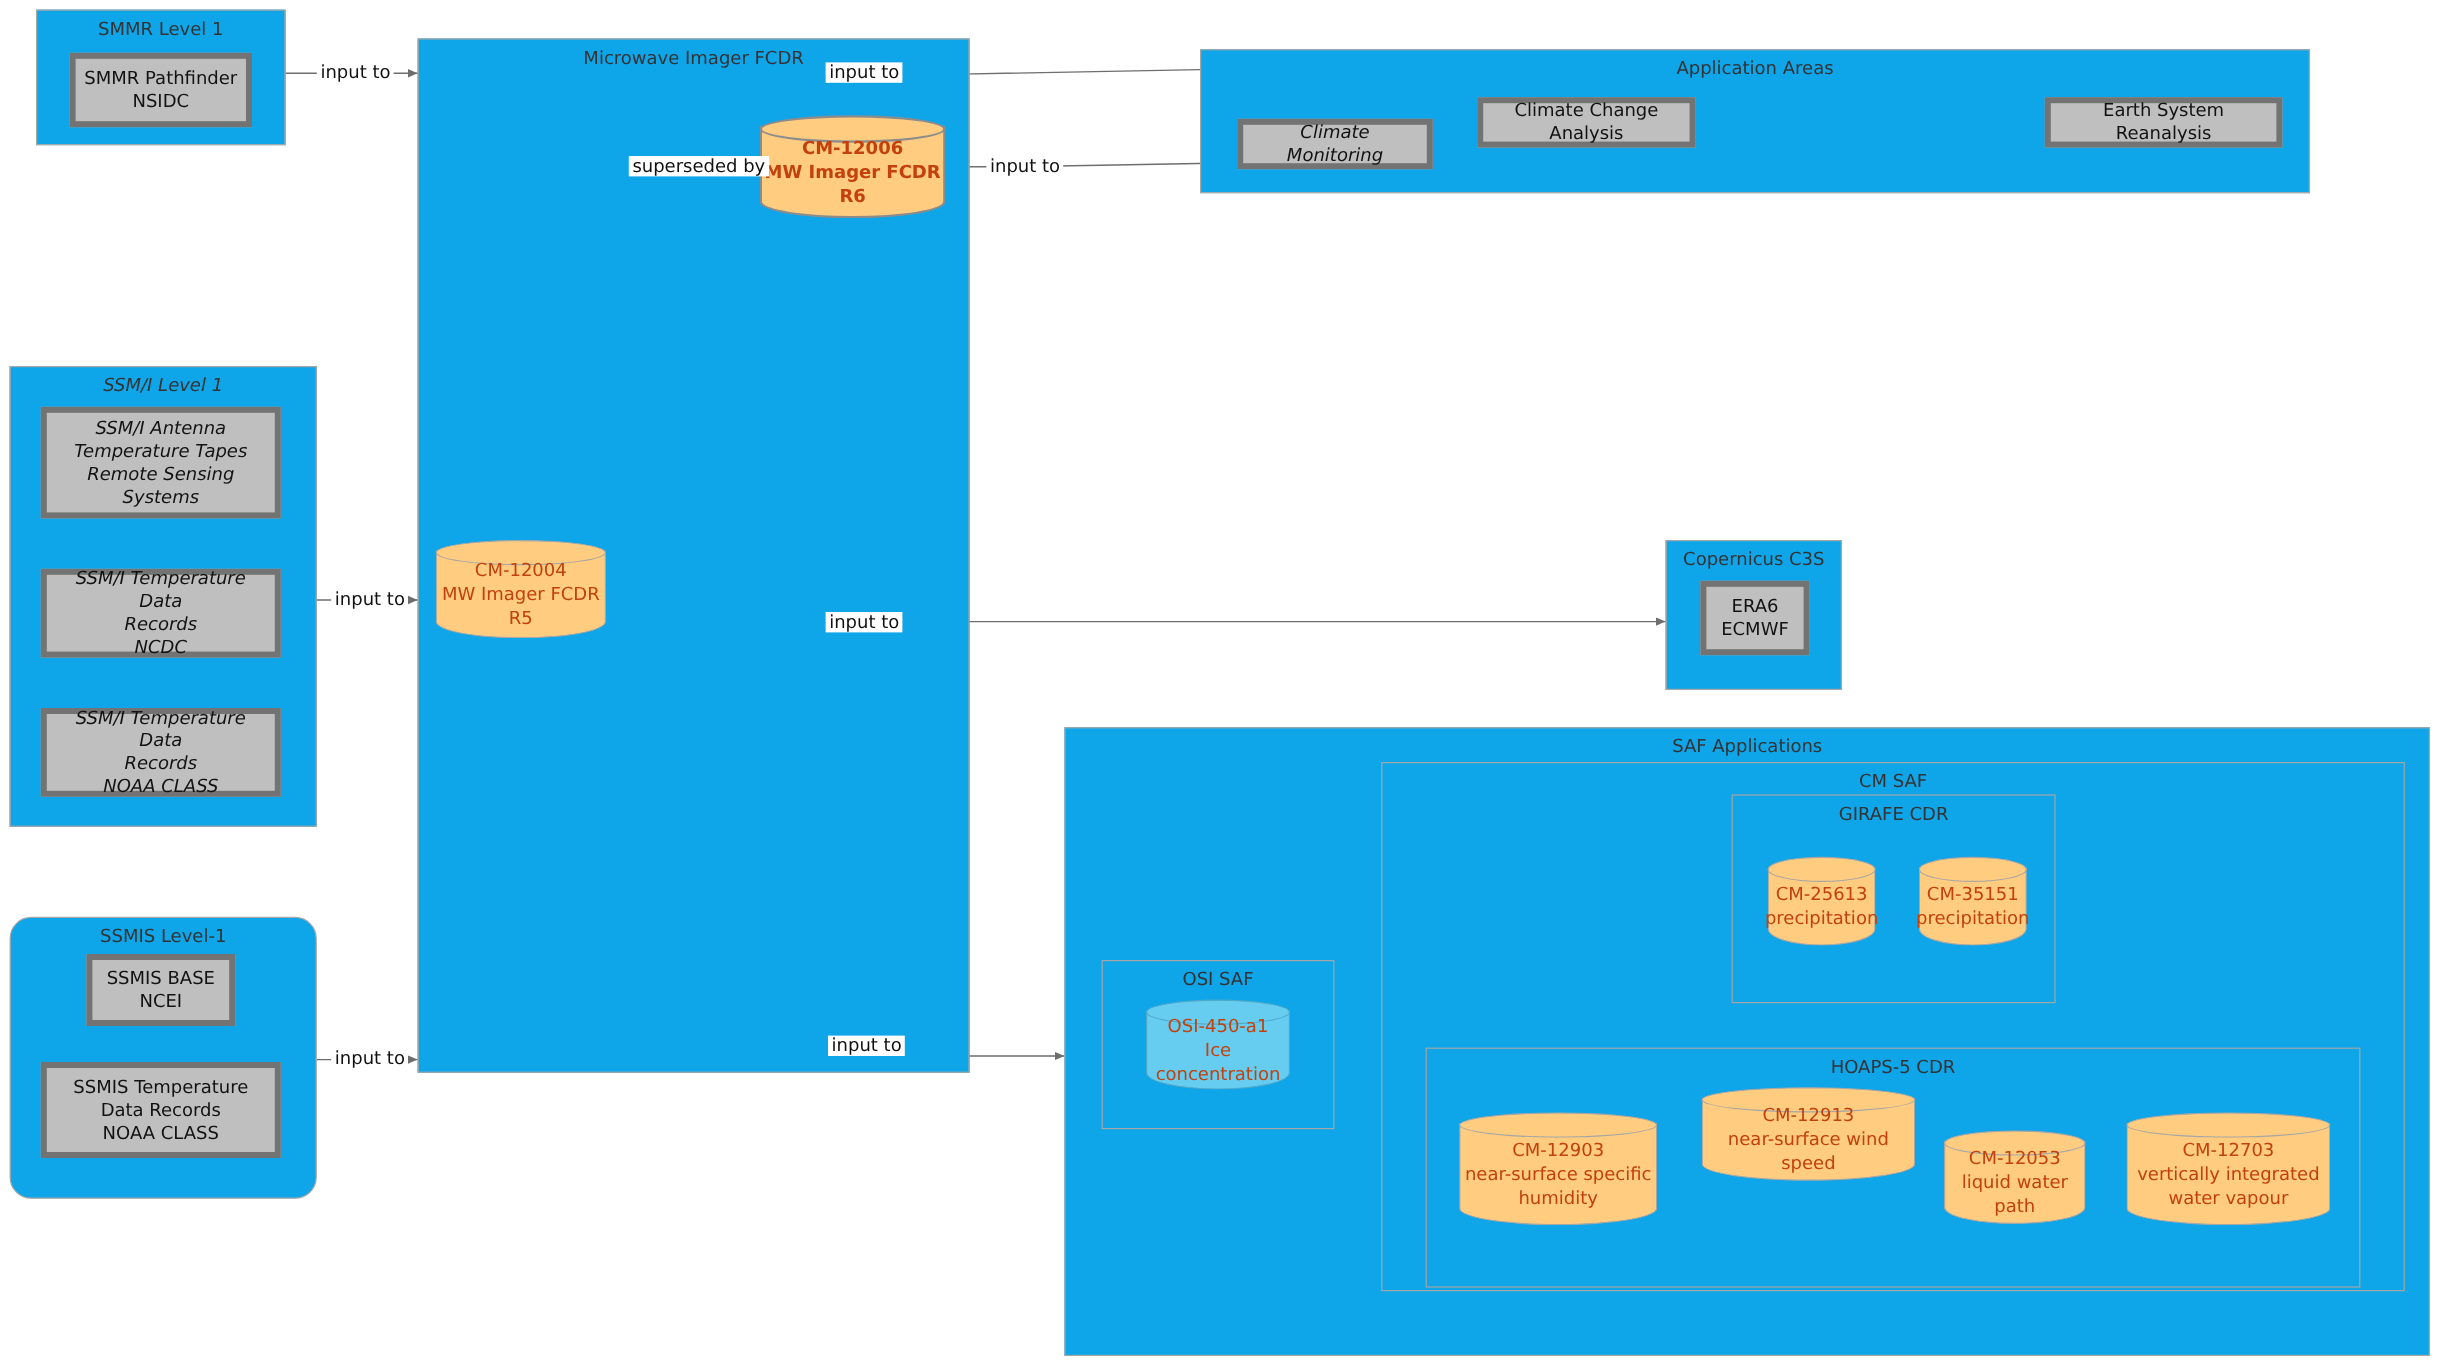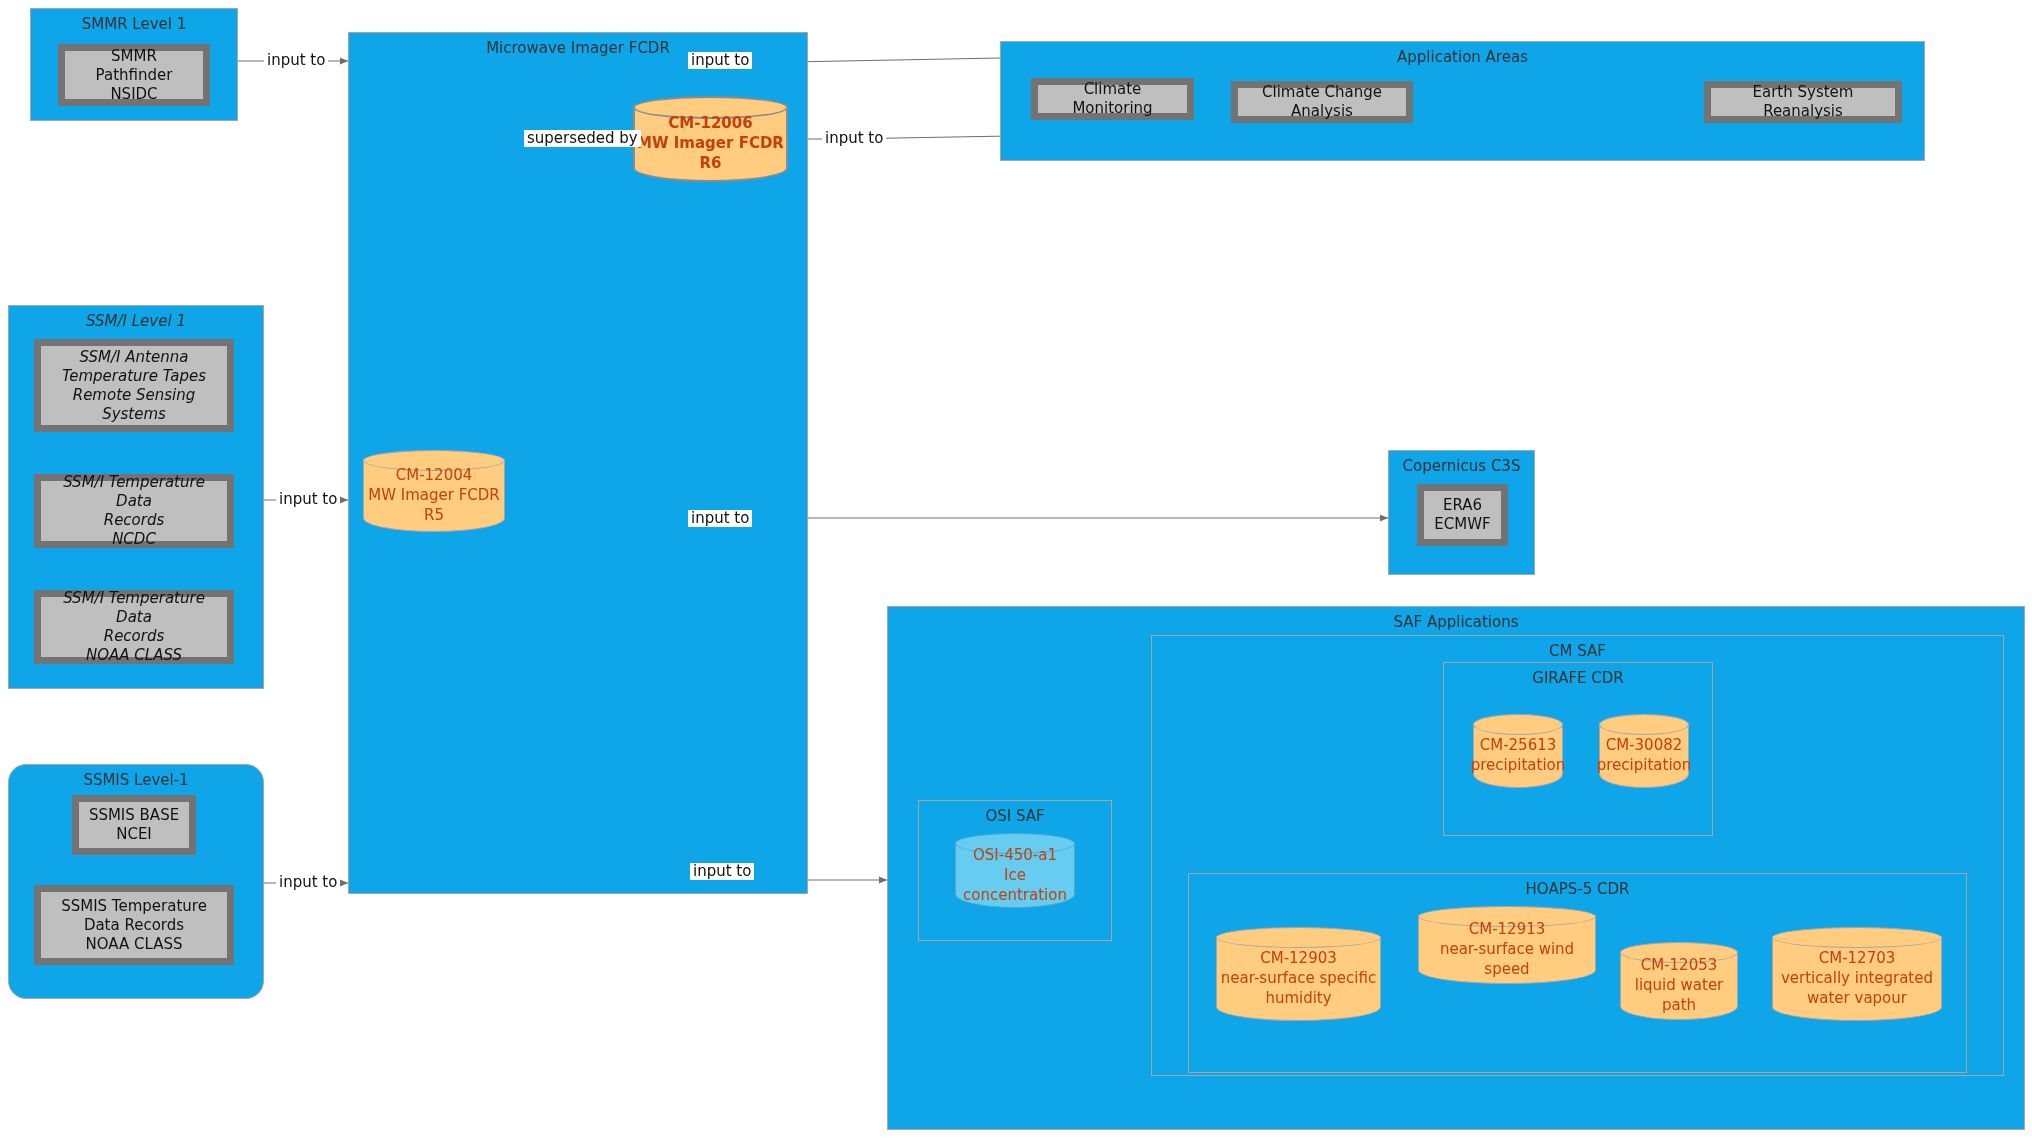--- a/index.html
+++ b/index.html
@@ -8,21 +8,21 @@
   #canvas{position:absolute;left:0;top:0;width:2032px;height:1138px;}
 
   
   .group{position:absolute;box-sizing:border-box;background:#0ea5e9;
          border:1px solid #a6a6a6;}
   .group > .gtitle{position:absolute;left:0;right:0;top:6px;text-align:center;
          font-size:15px;color:#333;line-height:18px;pointer-events:none;}
 
   
   .gbox{position:absolute;box-sizing:border-box;background:#bfbfbf;
-        border:7px solid #737373;display:flex;align-items:center;
+        border:5px solid #737373;display:flex;align-items:center;
         justify-content:center;text-align:center;font-size:15px;
         line-height:19px;color:#121212;padding:4px 6px;}
 
   
   .cyl{position:absolute;box-sizing:border-box;}
   .cyl .body{position:absolute;left:0;right:0;top:9px;bottom:0;
       background:#ffcc80;border:1px solid #a6a6a6;border-top:none;
       border-radius:0 0 50% 50%/0 0 14px 14px;}
   .cyl .top{position:absolute;left:0;right:0;top:0;height:19px;
       background:#ffcc80;border:1px solid #a6a6a6;border-radius:50%;}
@@ -148,21 +148,21 @@
     <div class="body"></div>
     <div class="top"></div>
     <div class="lbl">
       <div>CM-12004</div>
       <div>MW Imager FCDR R5</div>
     </div>
   </div>
 
   <div class="group" style="left:1000px;top:41px;width:925px;height:120px;">
     <div class="gtitle">Application Areas</div>
-    <div class="gbox" style="left:30px;top:36px;width:163px;height:42px;">
+    <div class="gbox" style="left:30px;top:57px;width:163px;height:42px;font-style:italic;">
       <div>Climate Monitoring</div>
     </div>
     <div class="gbox" style="left:230px;top:39px;width:182px;height:42px;">
       <div>Climate Change Analysis</div>
     </div>
     <div class="gbox" style="left:703px;top:39px;width:198px;height:42px;justify-content:center;">
       <div>Earth System Reanalysis</div>
     </div>
   </div>
 
@@ -204,21 +204,21 @@
     <div class="top"></div>
     <div class="lbl">
       <div>CM-25613</div>
       <div>precipitation</div>
     </div>
   </div>
   <div class="cyl" style="left:1599px;top:714px;width:90px;height:74px;">
     <div class="body"></div>
     <div class="top"></div>
     <div class="lbl">
-      <div>CM-30082</div>
+      <div>CM-35151</div>
       <div>precipitation</div>
     </div>
   </div>
 
   <div class="group" style="left:1188px;top:873px;width:779px;height:200px;">
     <div class="gtitle">HOAPS-5 CDR</div>
   </div>
   <div class="cyl" style="left:1216px;top:927px;width:165px;height:94px;">
     <div class="body"></div>
     <div class="top"></div>

